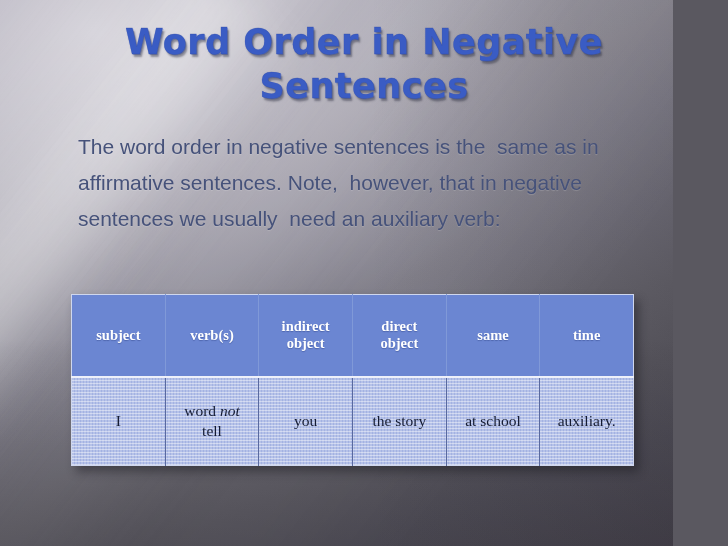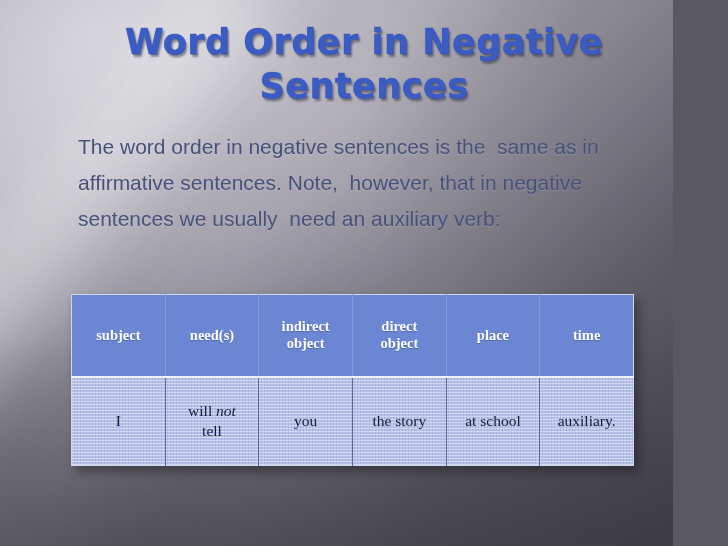--- a/index.html
+++ b/index.html
@@ -225,33 +225,33 @@
 
   <h1 id="title">Word Order in Negative Sentences</h1>
 
   <p id="body-text">The word order in negative sentences is the  same as in affirmative sentences. Note,  however, that in negative sentences we usually  need an auxiliary verb:</p>
 
   <div id="table-wrap">
     <table class="wordorder">
       <thead>
         <tr>
           <th>subject</th>
-          <th>need(s)</th>
+          <th>verb(s)</th>
           <th>indirect
 object</th>
           <th>direct
 object</th>
-          <th>place</th>
+          <th>same</th>
           <th>time</th>
         </tr>
       </thead>
       <tbody>
         <tr>
           <td>I</td>
-          <td class="cell-verb"><span>will </span><em>not</em><span>
+          <td class="cell-verb"><span>word </span><em>not</em><span>
 tell</span></td>
           <td>you</td>
           <td>the story</td>
           <td>at school</td>
           <td>auxiliary.</td>
         </tr>
       </tbody>
     </table>
   </div>
 

